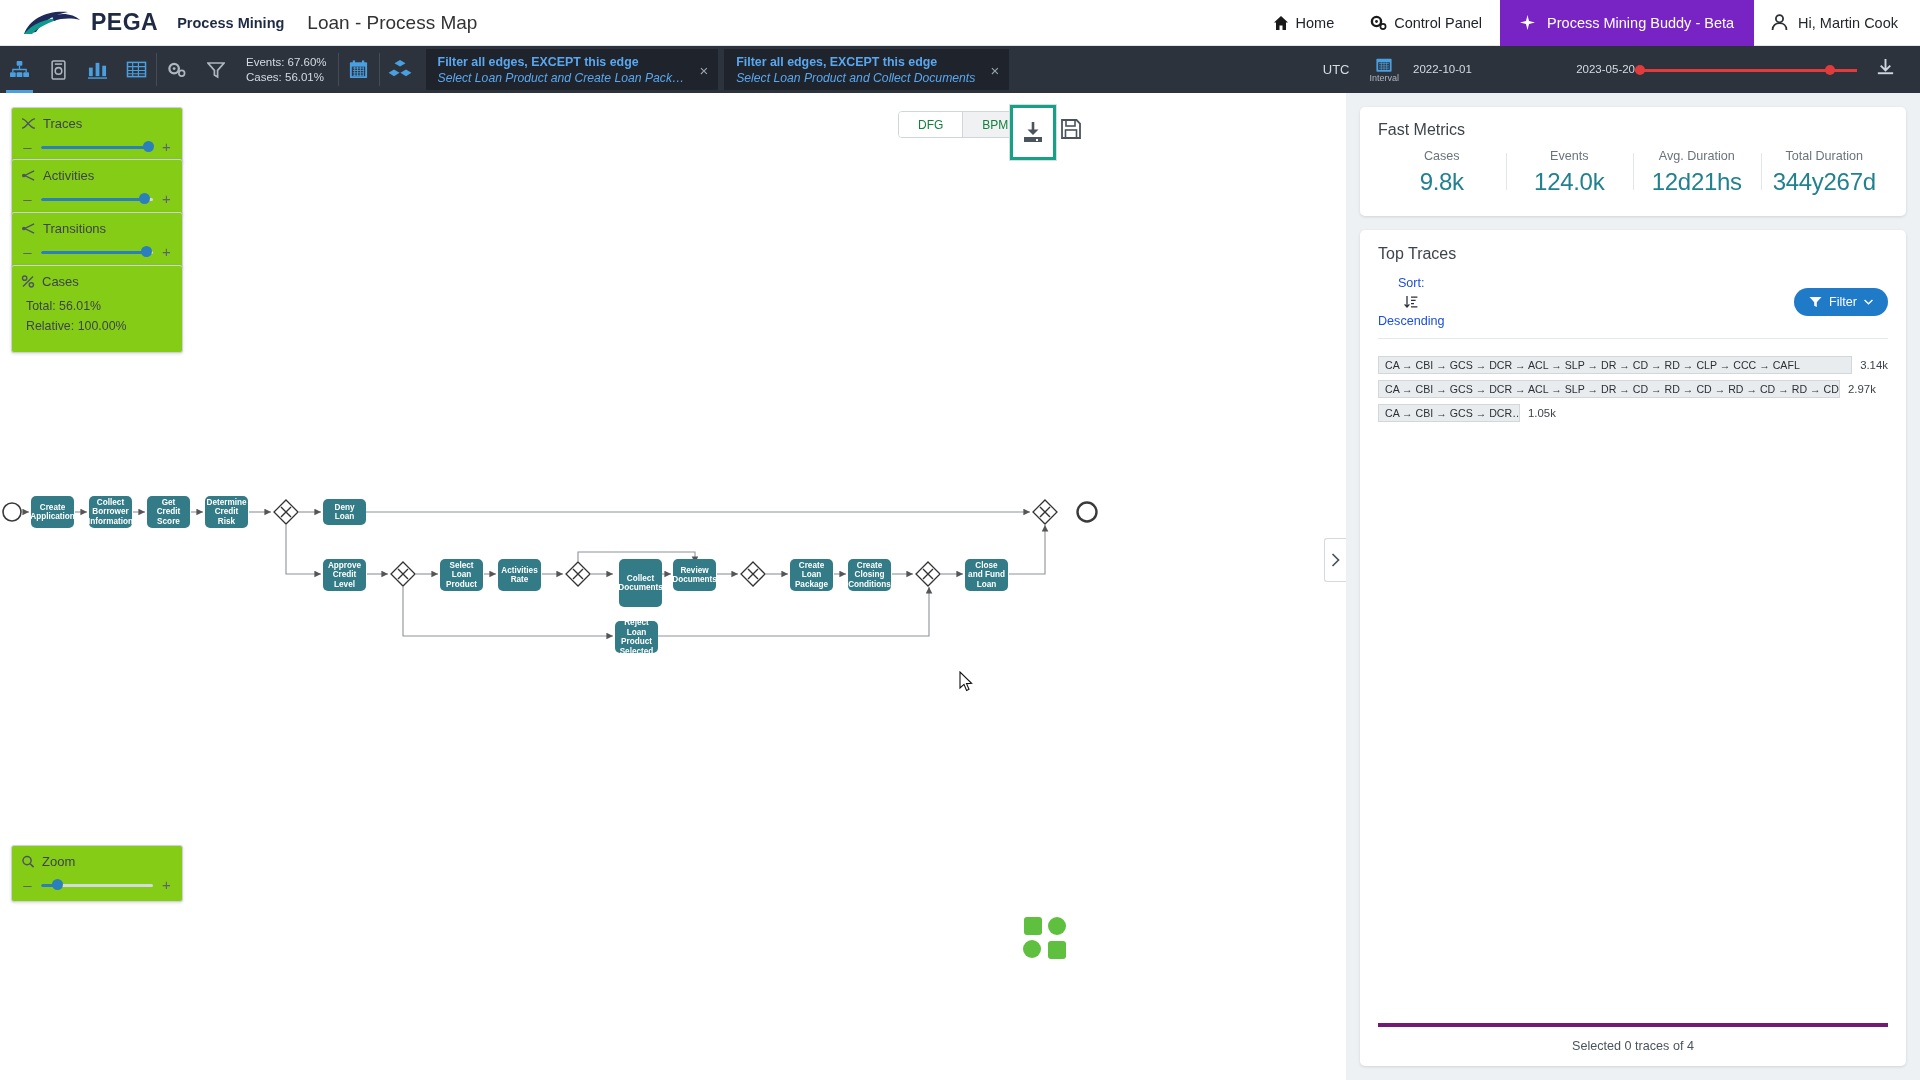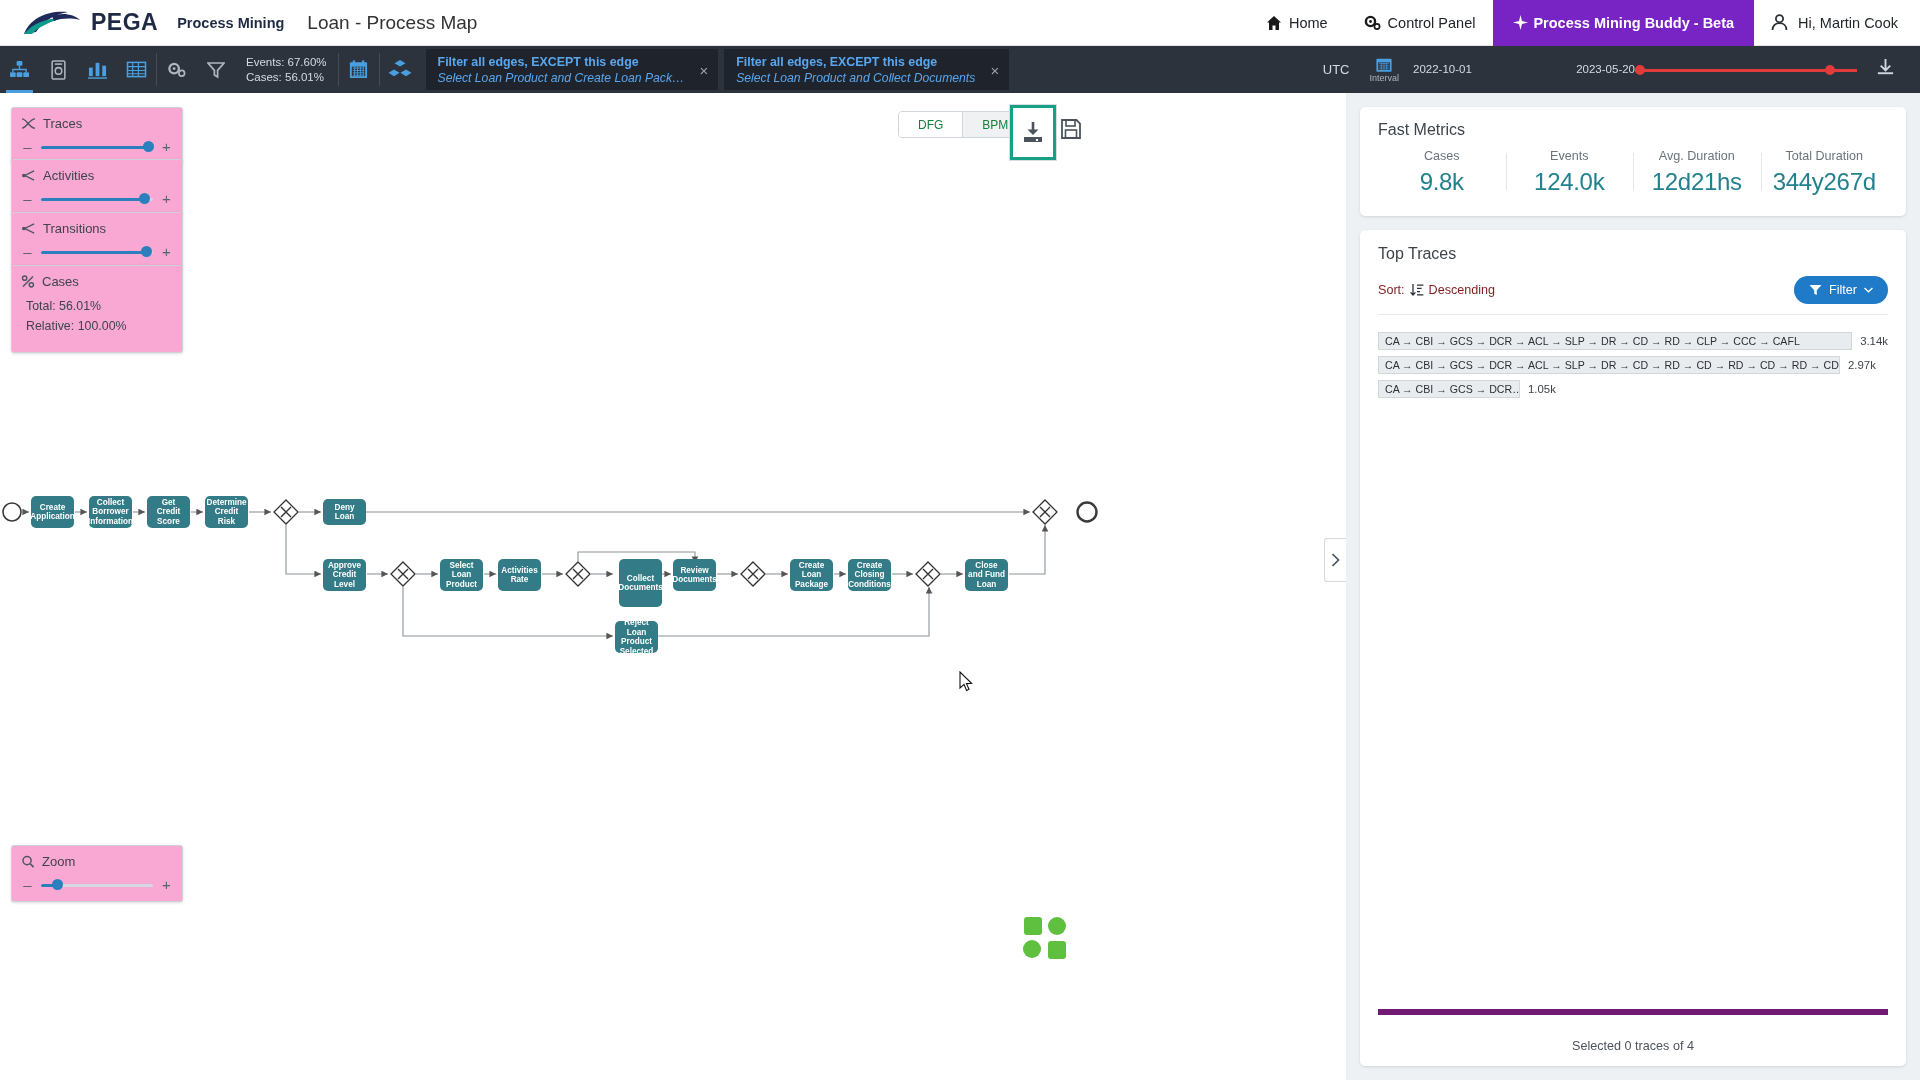--- a/index.html
+++ b/index.html
@@ -17,21 +17,21 @@
   }
   .logo-wrap { display:flex; align-items:center; padding-left:22px; gap:9px; }
   .pega-mark { width:60px; height:26px; }
   .pega-word { font-size:23px; font-weight:bold; letter-spacing:0.5px; color:#1f2a44; }
   .app-name { font-size:14.5px; font-weight:bold; color:#1f2a44; margin-left:10px; }
   .page-title { font-size:19px; color:#333; margin-left:14px; font-weight:normal; }
   .top-right { margin-left:auto; display:flex; align-items:center; height:100%; }
   .top-link { display:flex; align-items:center; gap:7px; font-size:14.5px; color:#20242a; padding:0 18px; cursor:pointer; }
   .buddy {
     background:#7824c4; color:#fff; height:46px; display:flex; align-items:center;
-    gap:5px; padding:0 20px; font-size:14.5px; font-weight:bold; cursor:pointer;
+    gap:12px; padding:0 20px; font-size:14.5px; font-weight:normal; cursor:pointer;
   }
   .user-chip { display:flex; align-items:center; gap:9px; font-size:14.5px; padding:0 22px 0 16px; cursor:pointer; }
   .user-ico { width:19px; height:19px; }
 
   
   .toolbar { height:47px; width:100%; background:#2c333d; display:flex; align-items:stretch; color:#cfd6de; }
   .tb-icons { display:flex; align-items:stretch; }
   .tb-ico {
     width:39px; display:flex; align-items:center; justify-content:center; cursor:pointer;
     position:relative; color:#5b9bd5;
@@ -65,21 +65,21 @@
   .dr-knob { position:absolute; top:2.5px; width:10px; height:10px; border-radius:50%; background:#e23b3b; }
   .dl-ico { color:#cfd6de; padding:0 14px 0 10px; cursor:pointer; }
 
   
   .main { display:flex; height:calc(1080px - 46px - 47px); width:100%; }
   .canvas-area { position:relative; flex:1; background:#fff; overflow:hidden; }
   .right-rail { width:574px; background:#eef1f4; padding:14px 14px 0 14px; display:flex; flex-direction:column; gap:14px; }
 
   
   .slider-panel {
-    position:absolute; left:11px; width:172px; background:#f9a8d4; border:1px solid #ccd2d8;
+    position:absolute; left:11px; width:172px; background:#84cc16; border:1px solid #ccd2d8;
     border-radius:3px; box-shadow:0 1px 3px rgba(0,0,0,.14); padding:6px 0 4px 0;
   }
   .sp-head { display:flex; align-items:center; gap:7px; padding:2px 9px 5px 9px; font-size:13px; color:#3d444c; }
   .sp-head .ico { color:#4c5660; display:flex; }
   .sp-row { display:flex; align-items:center; gap:8px; padding:2px 10px 4px 10px; }
   .sp-btn { font-size:15px; color:#5a6views; color:#5a6470; cursor:pointer; user-select:none; width:11px; text-align:center; }
   .track { position:relative; flex:1; height:14px; cursor:pointer; }
   .track .rail { position:absolute; top:6px; left:0; right:0; height:3px; background:#d4dae0; border-radius:2px; }
   .track .fill { position:absolute; top:6px; left:0; height:3px; background:#2b7fbc; border-radius:2px; }
   .track .knob { position:absolute; top:1px; width:11px; height:11px; border-radius:50%; background:#2b7fbc; }
@@ -116,33 +116,33 @@
   .fm-grid { display:flex; }
   .fm-cell { flex:1; text-align:center; position:relative; }
   .fm-cell + .fm-cell:before {
     content:""; position:absolute; left:0; top:4px; bottom:6px; width:1px; background:#e2e6ea;
   }
   .fm-label { font-size:12.6px; color:#6b737c; margin-bottom:5px; }
   .fm-value { font-size:24px; color:#22818f; letter-spacing:-0.3px; }
   .tt { padding:15px 18px 0 18px; flex:1; display:flex; flex-direction:column; }
   .tt-title { font-size:16px; color:#3d444c; margin-bottom:13px; }
   .tt-bar { display:flex; align-items:center; margin-bottom:10px; }
-  .sort-lbl { font-size:12.6px; color:#7f1d1d; display:flex; align-items:center; gap:5px; }
+  .sort-lbl { font-size:12.6px; color:#1d4ed8; display:flex; align-items:center; gap:5px;flex-direction:column; }
   .filter-btn {
     margin-left:auto; background:#1f7ac7; color:#fff; border-radius:15px; height:28px;
     display:flex; align-items:center; gap:7px; padding:0 15px; font-size:12.6px; cursor:pointer;
   }
   .tt-list { border-top:1px solid #e4e8ec; padding-top:17px; }
   .trace-row { display:flex; align-items:center; gap:8px; margin-bottom:6px; }
   .trace-bar {
     background:#e9ecef; border:1px solid #d2d7dc; height:18px; display:flex; align-items:center;
     padding:0 6px; font-size:10.6px; color:#2b3036; white-space:nowrap; overflow:hidden; cursor:pointer;
   }
   .trace-val { font-size:11.4px; color:#3d444c; }
-  .tt-foot { margin-top:auto; border-top:6px solid #701a75; text-align:center; font-size:12.6px; color:#4b535c; padding:24px 0 13px 0; }
+  .tt-foot { margin-top:auto; border-top:4px solid #701a75; text-align:center; font-size:12.6px; color:#4b535c; padding:12px 0 13px 0; }
 
   .collapse-handle {
     position:absolute; right:0; top:445px; width:22px; height:44px; background:#fff;
     border:1px solid #d4d9de; border-right:none; border-radius:3px 0 0 3px;
     display:flex; align-items:center; justify-content:center; cursor:pointer; color:#4b535c;
   }
   .brand-blob { position:absolute; left:1022px; top:822px; width:46px; height:46px; }
   .cursor-arrow { position:absolute; left:959px; top:578px; }
 </style>
 </head>

